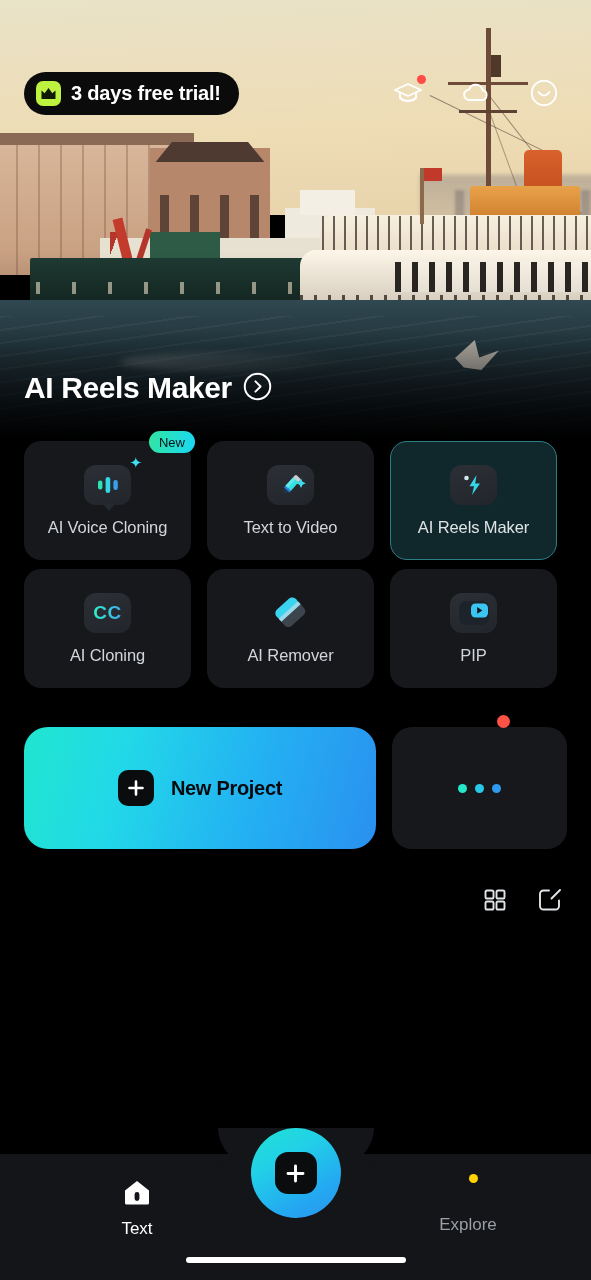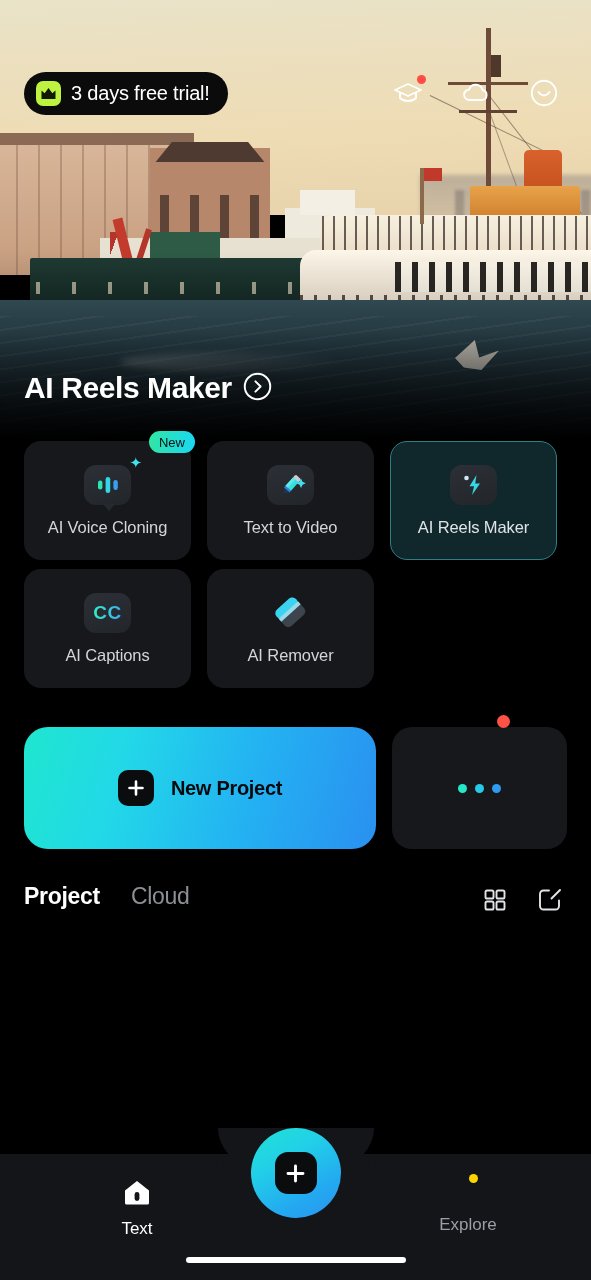--- a/index.html
+++ b/index.html
@@ -87,21 +87,21 @@
         background:linear-gradient(95deg,rgba(235,240,240,.25),rgba(255,255,255,0)); filter:blur(3px); border-radius:50%;}
   .hero-fade{ position:absolute; left:0; top:250px; width:591px; height:190px;
         background:linear-gradient(180deg,rgba(0,0,0,0) 0%,rgba(0,0,0,.18) 42%,rgba(0,0,0,.72) 80%,#000 100%);}
 
   
   .trial{ position:absolute; left:24px; top:72px; height:43px; background:#0b0b0b;
         border-radius:22px; display:flex; align-items:center; gap:10px; padding:0 18px 0 12px; }
   .crown-badge{ width:25px; height:25px; border-radius:7px; background:#bdf241;
         display:flex; align-items:center; justify-content:center; }
   .crown-badge svg{ display:block; }
-  .trial-text{ color:#fff; font-size:20px; font-weight:400; letter-spacing:-.2px; white-space:nowrap;}
+  .trial-text{ color:#fff; font-size:20px; font-weight:700; letter-spacing:-.2px; white-space:nowrap;}
 
   .top-icons{ position:absolute; right:28px; top:74px; display:flex; align-items:center; gap:30px;}
   .top-ico{ position:relative; width:38px; height:38px; display:flex; align-items:center; justify-content:center; }
   .dot-red{ position:absolute; right:1px; top:1px; width:9px; height:9px; border-radius:50%; background:#ff4d45;}
 
   
   .hero-title{ position:absolute; left:24px; top:371px; display:flex; align-items:center; gap:11px; }
   .hero-title .t{ color:#fff; font-size:30px; font-weight:700; letter-spacing:-.4px; }
 
   
@@ -300,36 +300,46 @@
           <path d="M15.5 3 L8.5 14.2 h4.6 L11 23 l8-11.6 h-4.8z" fill="#35d8e6"></path>
         </svg>
       </div>
       <span class="tile-label">AI Reels Maker</span>
     </div>
 
     <div class="tile">
       <div class="ico-box">
         <span class="cc">CC</span>
       </div>
-      <span class="tile-label">AI Captions</span>
+      <span class="tile-label">AI Cloning</span>
     </div>
 
     <div class="tile">
       <div class="ico-box" style="background:none">
         <svg width="44" height="42" viewBox="0 0 44 42">
           <g transform="rotate(-42 22 21)">
             <rect x="9" y="9" width="26" height="22" rx="5" fill="#3c444d"></rect>
             <rect x="9" y="9" width="26" height="11" rx="5" fill="#3ad4f0"></rect>
             <rect x="9" y="17" width="26" height="4" fill="#9ad8ea"></rect>
           </g>
         </svg>
       </div>
       <span class="tile-label">AI Remover</span>
     </div>
 
+    <div class="tile">
+      <div class="ico-box">
+        <svg width="38" height="30" viewBox="0 0 38 30">
+          <rect x="4" y="3" width="30" height="24" rx="7" fill="#1d232a"></rect>
+          <rect x="16" y="5.5" width="17" height="14" rx="4.5" fill="#3bc6f2"></rect>
+          <path d="M22.2 9 l5.2 3.4 -5.2 3.4z" fill="#101820"></path>
+        </svg>
+      </div>
+      <span class="tile-label">PIP</span>
+    </div>
   </div>
 
   <div class="np-row">
     <div class="np-btn">
       <span class="np-plus">
         <svg width="22" height="22" viewBox="0 0 22 22" stroke="#fff" stroke-width="2.6" stroke-linecap="round">
           <path d="M11 4.5v13M4.5 11h13"></path>
         </svg>
       </span>
       <span class="np-text">New Project</span>
@@ -337,24 +347,20 @@
     <div class="more-tile">
       <span class="dot-top"></span>
       <span class="dots3">
         <span class="d" style="background:#24e8c8"></span>
         <span class="d" style="background:#27c9e8"></span>
         <span class="d" style="background:#2f9bf0"></span>
       </span>
     </div>
   </div>
 
-  <div class="tabs">
-    <span class="tab active">Project</span>
-    <span class="tab idle">Cloud</span>
-  </div>
   <div class="tab-actions">
     <span>
       <svg width="26" height="26" viewBox="0 0 26 26" fill="none" stroke="#e2e5e8" stroke-width="1.9">
         <rect x="3.5" y="3.5" width="8" height="8" rx="1.6"></rect>
         <rect x="14.5" y="3.5" width="8" height="8" rx="1.6"></rect>
         <rect x="3.5" y="14.5" width="8" height="8" rx="1.6"></rect>
         <rect x="14.5" y="14.5" width="8" height="8" rx="1.6"></rect>
       </svg>
     </span>
     <span>

